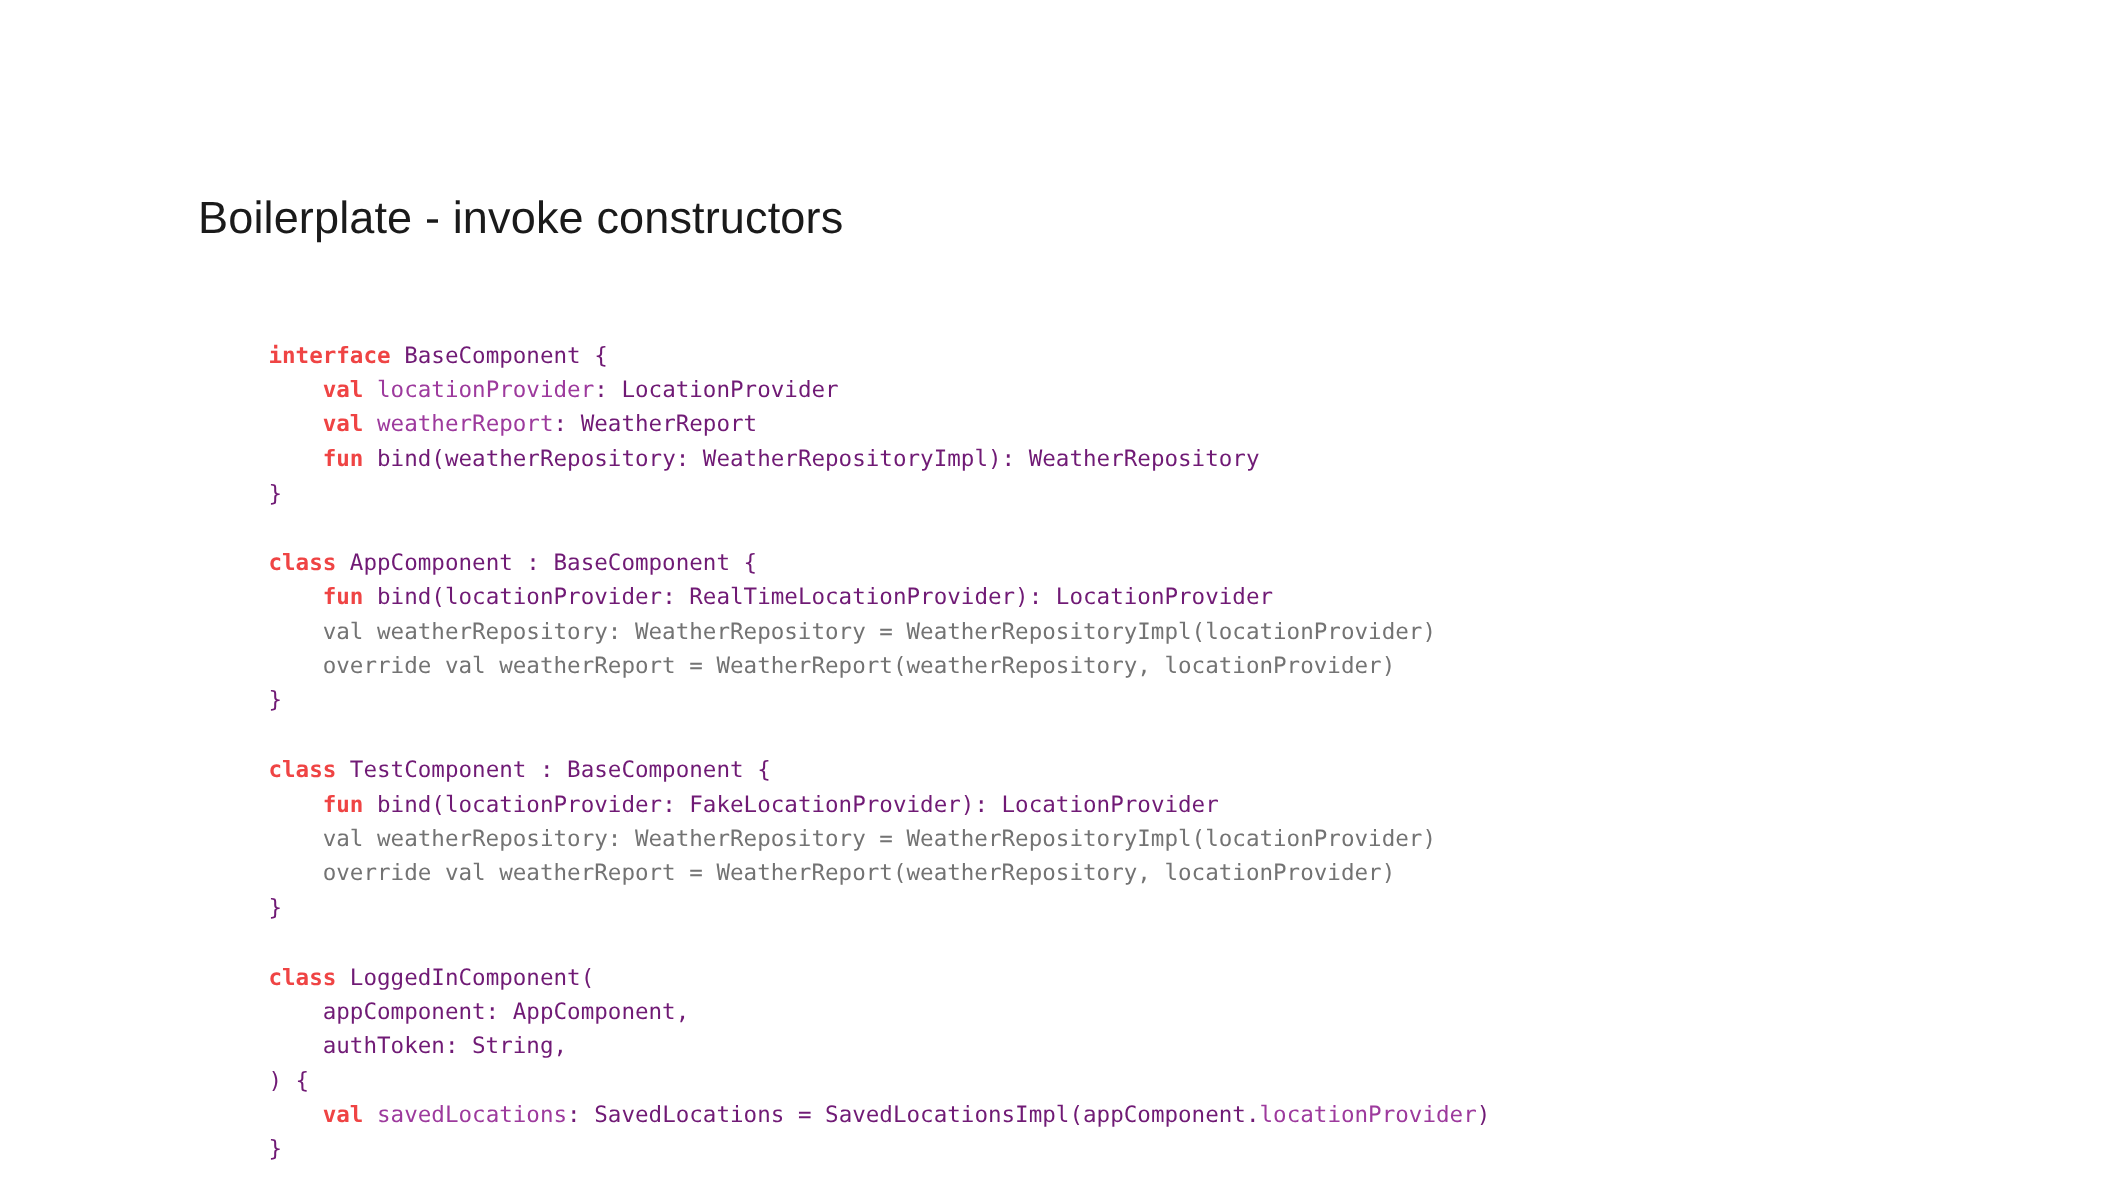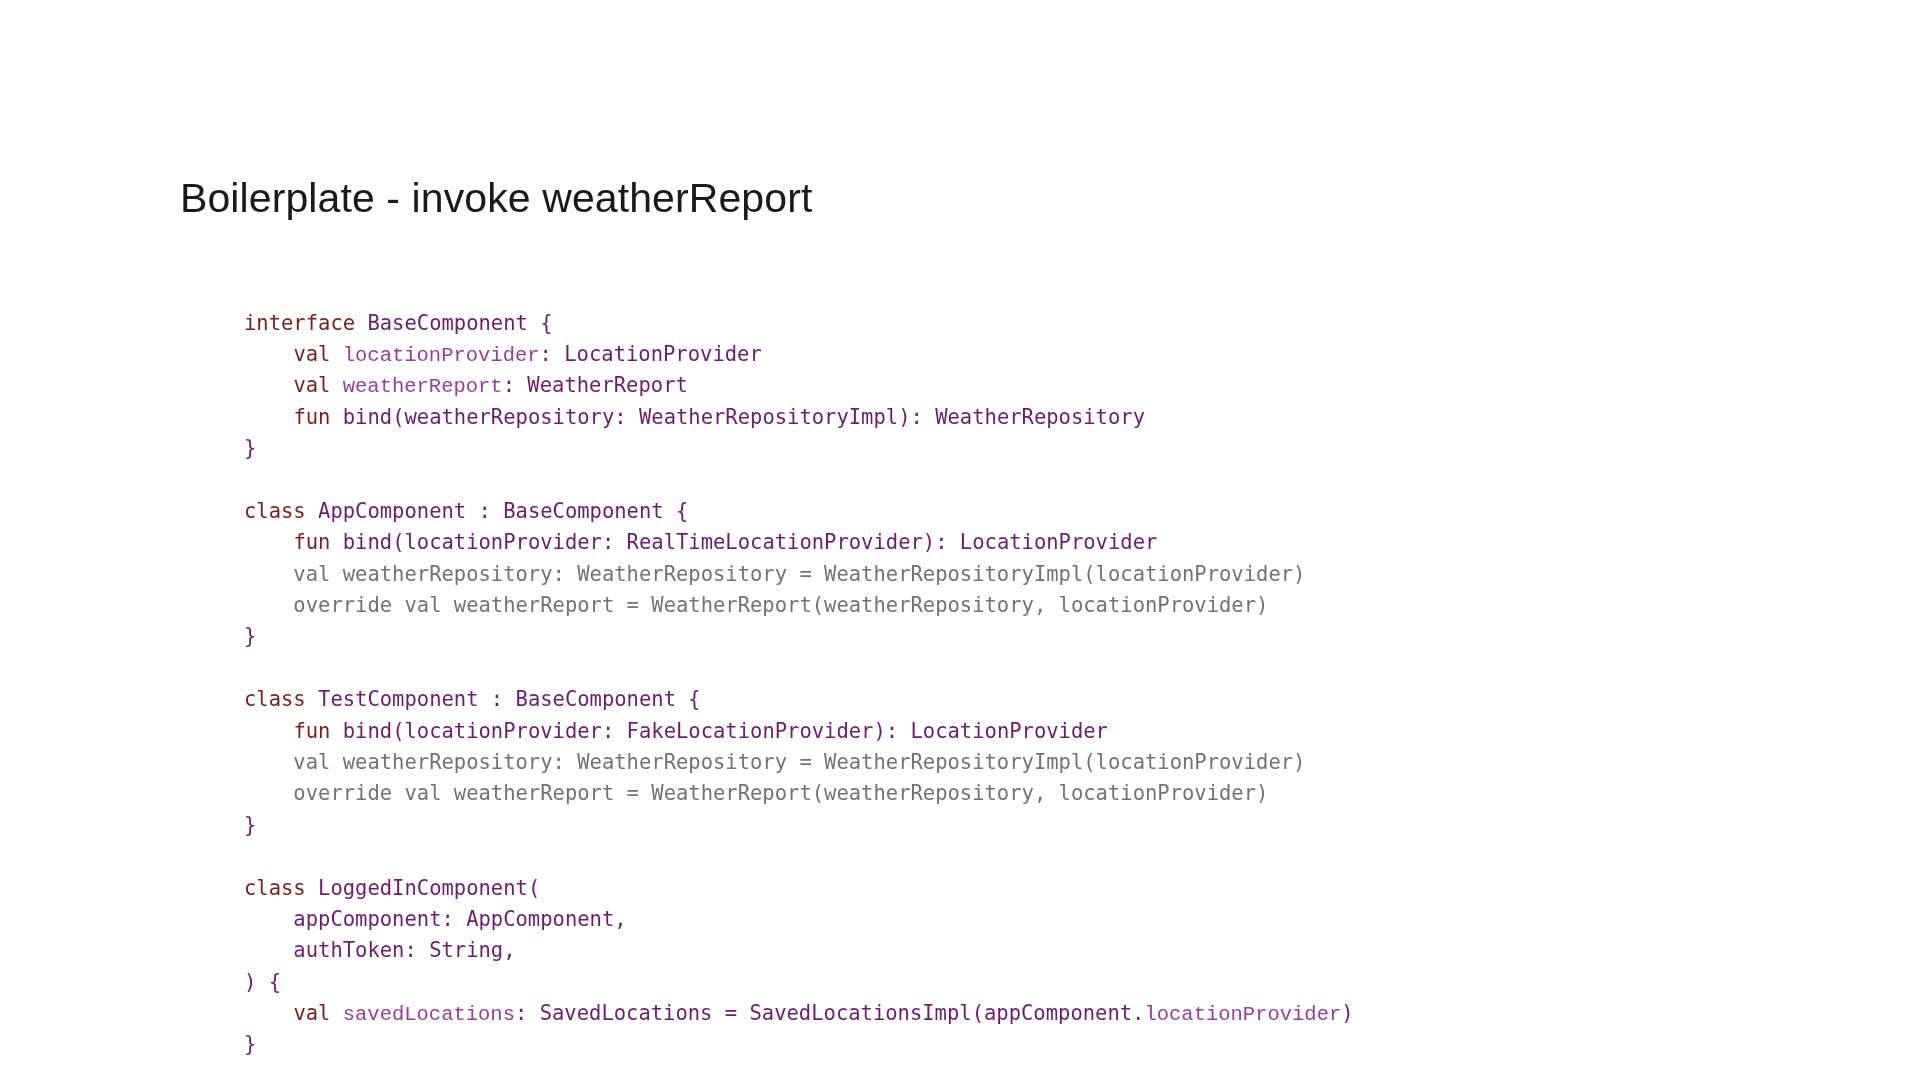--- a/index.html
+++ b/index.html
@@ -50,28 +50,28 @@
   .code-line {
     white-space: pre;
     height: 31.4px;
     font-family: "DejaVu Sans Mono", monospace;
   }
   .code-line.blank {
     height: 31.4px;
   }
 
   
-  .tok-kw   { color: #7f1d1d; }   
+  .tok-kw   { color: #ef4444; font-weight: bold; }   
   .tok-fn   { color: #701a75; }   
-  .tok-prop { color: #9d3a9d; font-family: Liberation Mono, monospace; }   
+  .tok-prop { color: #9d3a9d; }   
   .tok-plain{ color: #701a75; }
   .tok-dim  { color: #737373; }   
 </style>
 </head>
 <body>
 
 <div class="slide">
 
-  <h1 class="slide-title">Boilerplate - invoke weatherReport</h1>
+  <h1 class="slide-title">Boilerplate - invoke constructors</h1>
 
   <pre class="code-block" id="code-block"><div class="code-line"><span class="tok-kw">interface</span><span class="tok-plain"> BaseComponent {</span></div><div class="code-line"><span class="tok-plain">    </span><span class="tok-kw">val</span><span class="tok-plain"> </span><span class="tok-prop">locationProvider</span><span class="tok-plain">: LocationProvider</span></div><div class="code-line"><span class="tok-plain">    </span><span class="tok-kw">val</span><span class="tok-plain"> </span><span class="tok-prop">weatherReport</span><span class="tok-plain">: WeatherReport</span></div><div class="code-line"><span class="tok-plain">    </span><span class="tok-kw">fun</span><span class="tok-plain"> </span><span class="tok-fn">bind</span><span class="tok-plain">(weatherRepository: WeatherRepositoryImpl): WeatherRepository</span></div><div class="code-line"><span class="tok-plain">}</span></div><div class="code-line blank">&nbsp;</div><div class="code-line"><span class="tok-kw">class</span><span class="tok-plain"> AppComponent : BaseComponent {</span></div><div class="code-line"><span class="tok-plain">    </span><span class="tok-kw">fun</span><span class="tok-plain"> </span><span class="tok-fn">bind</span><span class="tok-plain">(locationProvider: RealTimeLocationProvider): LocationProvider</span></div><div class="code-line"><span class="tok-dim">    val weatherRepository: WeatherRepository = WeatherRepositoryImpl(locationProvider)</span></div><div class="code-line"><span class="tok-dim">    override val weatherReport = WeatherReport(weatherRepository, locationProvider)</span></div><div class="code-line"><span class="tok-plain">}</span></div><div class="code-line blank">&nbsp;</div><div class="code-line"><span class="tok-kw">class</span><span class="tok-plain"> TestComponent : BaseComponent {</span></div><div class="code-line"><span class="tok-plain">    </span><span class="tok-kw">fun</span><span class="tok-plain"> </span><span class="tok-fn">bind</span><span class="tok-plain">(locationProvider: FakeLocationProvider): LocationProvider</span></div><div class="code-line"><span class="tok-dim">    val weatherRepository: WeatherRepository = WeatherRepositoryImpl(locationProvider)</span></div><div class="code-line"><span class="tok-dim">    override val weatherReport = WeatherReport(weatherRepository, locationProvider)</span></div><div class="code-line"><span class="tok-plain">}</span></div><div class="code-line blank">&nbsp;</div><div class="code-line"><span class="tok-kw">class</span><span class="tok-plain"> LoggedInComponent(</span></div><div class="code-line"><span class="tok-plain">    appComponent: AppComponent,</span></div><div class="code-line"><span class="tok-plain">    authToken: String,</span></div><div class="code-line"><span class="tok-plain">) {</span></div><div class="code-line"><span class="tok-plain">    </span><span class="tok-kw">val</span><span class="tok-plain"> </span><span class="tok-prop">savedLocations</span><span class="tok-plain">: SavedLocations = SavedLocationsImpl(appComponent.</span><span class="tok-prop">locationProvider</span><span class="tok-plain">)</span></div><div class="code-line"><span class="tok-plain">}</span></div></pre>
 
 </div>
 
 </body></html>

